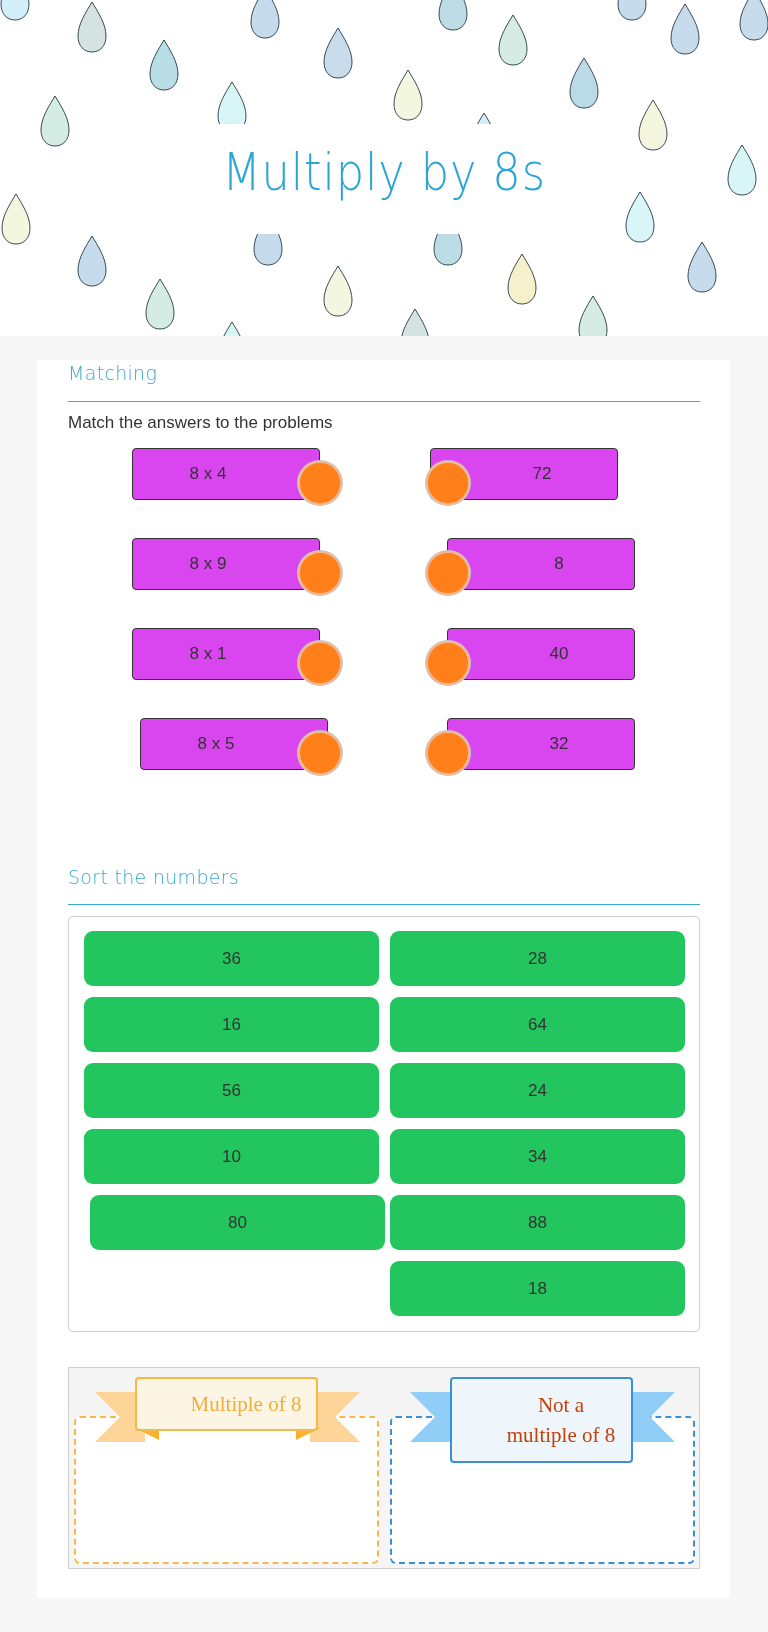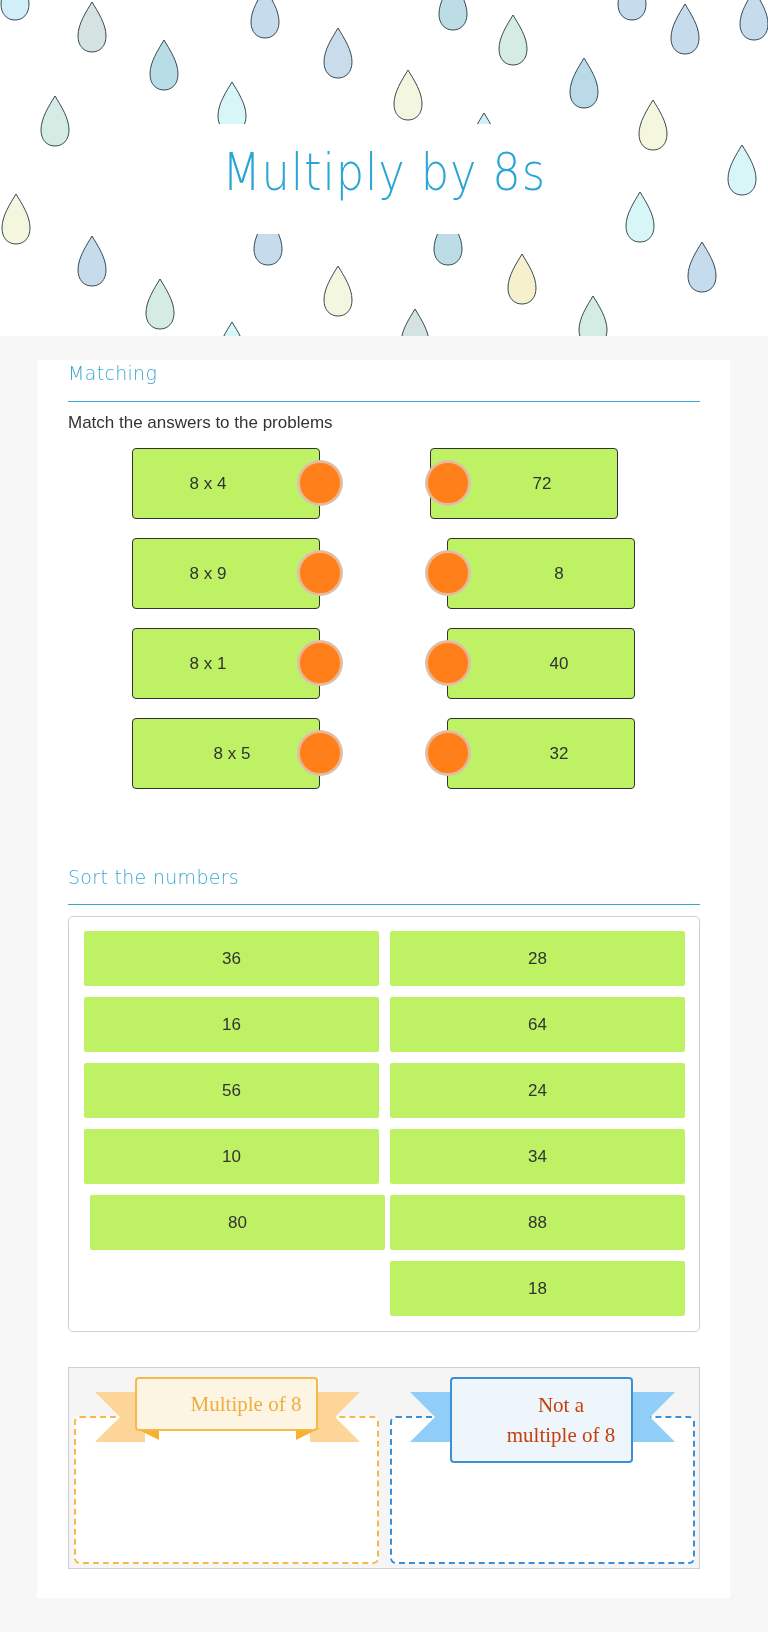--- a/index.html
+++ b/index.html
@@ -10,28 +10,28 @@
   .banner svg.drops { position: absolute; left: 0; top: 0; }
   .title-box { position: absolute; left: 198px; top: 124px; width: 370px; height: 110px; background: #ffffff; }
   .title { position: absolute; left: 0; top: 142px; width: 768px; text-align: center; font-family: "DejaVu Sans", sans-serif; font-weight: 300; font-size: 52px; letter-spacing: 1px; color: #2aa5d4; transform: scaleX(0.86); }
 
   .card { position: absolute; left: 37px; top: 360px; width: 693px; height: 1238px; background: #ffffff; }
 
   .section-title { position: absolute; left: 68px; font-family: "DejaVu Sans", sans-serif; font-weight: 300; font-size: 19px; color: #3aa8d0; letter-spacing: 0.3px; }
   .section-rule { position: absolute; left: 68px; width: 632px; height: 1px; background: #3aa8d0; }
   .instructions { position: absolute; left: 68px; top: 413px; font-family: "Liberation Sans", sans-serif; font-size: 17px; color: #333; }
 
-  .match-box { position: absolute; width: 188px; height: 71px; border: 1.3px solid #333; border-radius: 4px; background: #bef264; }
+  .match-box { position: absolute; width: 188px; height: 52px; border: 1.3px solid #333; border-radius: 4px; background: #d946ef; }
   .match-box .txt { position: absolute; top: 0; height: 100%; width: 100%; display: flex; align-items: center; font-family: "Liberation Sans", sans-serif; font-size: 17px; color: #333; }
   .match-box.left .txt { justify-content: center; padding-right: 36px; }
   .match-box.right .txt { justify-content: center; padding-left: 36px; }
   .dot { position: absolute; width: 44px; height: 44px; border-radius: 50%; background: #ff7f1a; border: 2px solid #f3b58a; box-shadow: 0 0 0 1px #c9c9c9; cursor: pointer; }
 
   .sort-panel { position: absolute; left: 68px; top: 916px; width: 632px; height: 416px; border: 1px solid #cfcfcf; border-radius: 5px; background: #fff; }
-  .chip { position: absolute; width: 295px; height: 55px; background: #bef264; border-radius: 2px; display: flex; align-items: center; justify-content: center; font-family: "Liberation Sans", sans-serif; font-size: 17px; color: #333; cursor: grab; }
+  .chip { position: absolute; width: 295px; height: 55px; background: #22c55e; border-radius: 9px; display: flex; align-items: center; justify-content: center; font-family: "Liberation Sans", sans-serif; font-size: 17px; color: #333; cursor: grab; }
 
   .bins { position: absolute; left: 68px; top: 1367px; width: 632px; height: 202px; border: 1px solid #cfcfcf; background: #f5f5f5; }
   .bin { position: absolute; top: 48px; width: 305px; height: 148px; border: 2px dashed; border-radius: 6px; background: #fff; }
   .bin.yellow { left: 5px; border-color: #f7b84a; }
   .bin.blue { left: 321px; border-color: #3b8fd6; }
   .ribbon-label { position: absolute; display: flex; align-items: center; justify-content: center; text-align: center; font-family: Liberation Serif, serif; font-size: 21px; line-height: 30px; padding-left: 39px; }
   .ribbon-label.yellow { left: 135px; top: 1377px; width: 183px; height: 54px; background: #fdf5e4; border: 2px solid #f7b84a; color: #f0ad3c; border-radius: 4px; }
   .ribbon-label.blue { left: 450px; top: 1377px; width: 183px; height: 86px; background: #eef6fb; border: 2px solid #3b8fd6; color: #c2410c; border-radius: 4px; }
 </style>
 </head>
@@ -102,21 +102,21 @@
 
 <div class="match-box left" style="left:132px; top:628px;">
   <div class="txt">8 x 1</div>
 </div>
 <div class="dot" style="left:298px; top:641px;"></div>
 <div class="match-box right" style="left:447px; top:628px;">
   <div class="txt">40</div>
 </div>
 <div class="dot" style="left:426px; top:641px;"></div>
 
-<div class="match-box left" style="left:132px; top:718px;padding-left:24px;">
+<div class="match-box left" style="left:140px; top:718px;">
   <div class="txt">8 x 5</div>
 </div>
 <div class="dot" style="left:298px; top:731px;"></div>
 <div class="match-box right" style="left:447px; top:718px;">
   <div class="txt">32</div>
 </div>
 <div class="dot" style="left:426px; top:731px;"></div>
 
 <div class="section-title" style="top:866px;">Sort the numbers</div>
 <div class="section-rule" style="top:904px;"></div>

